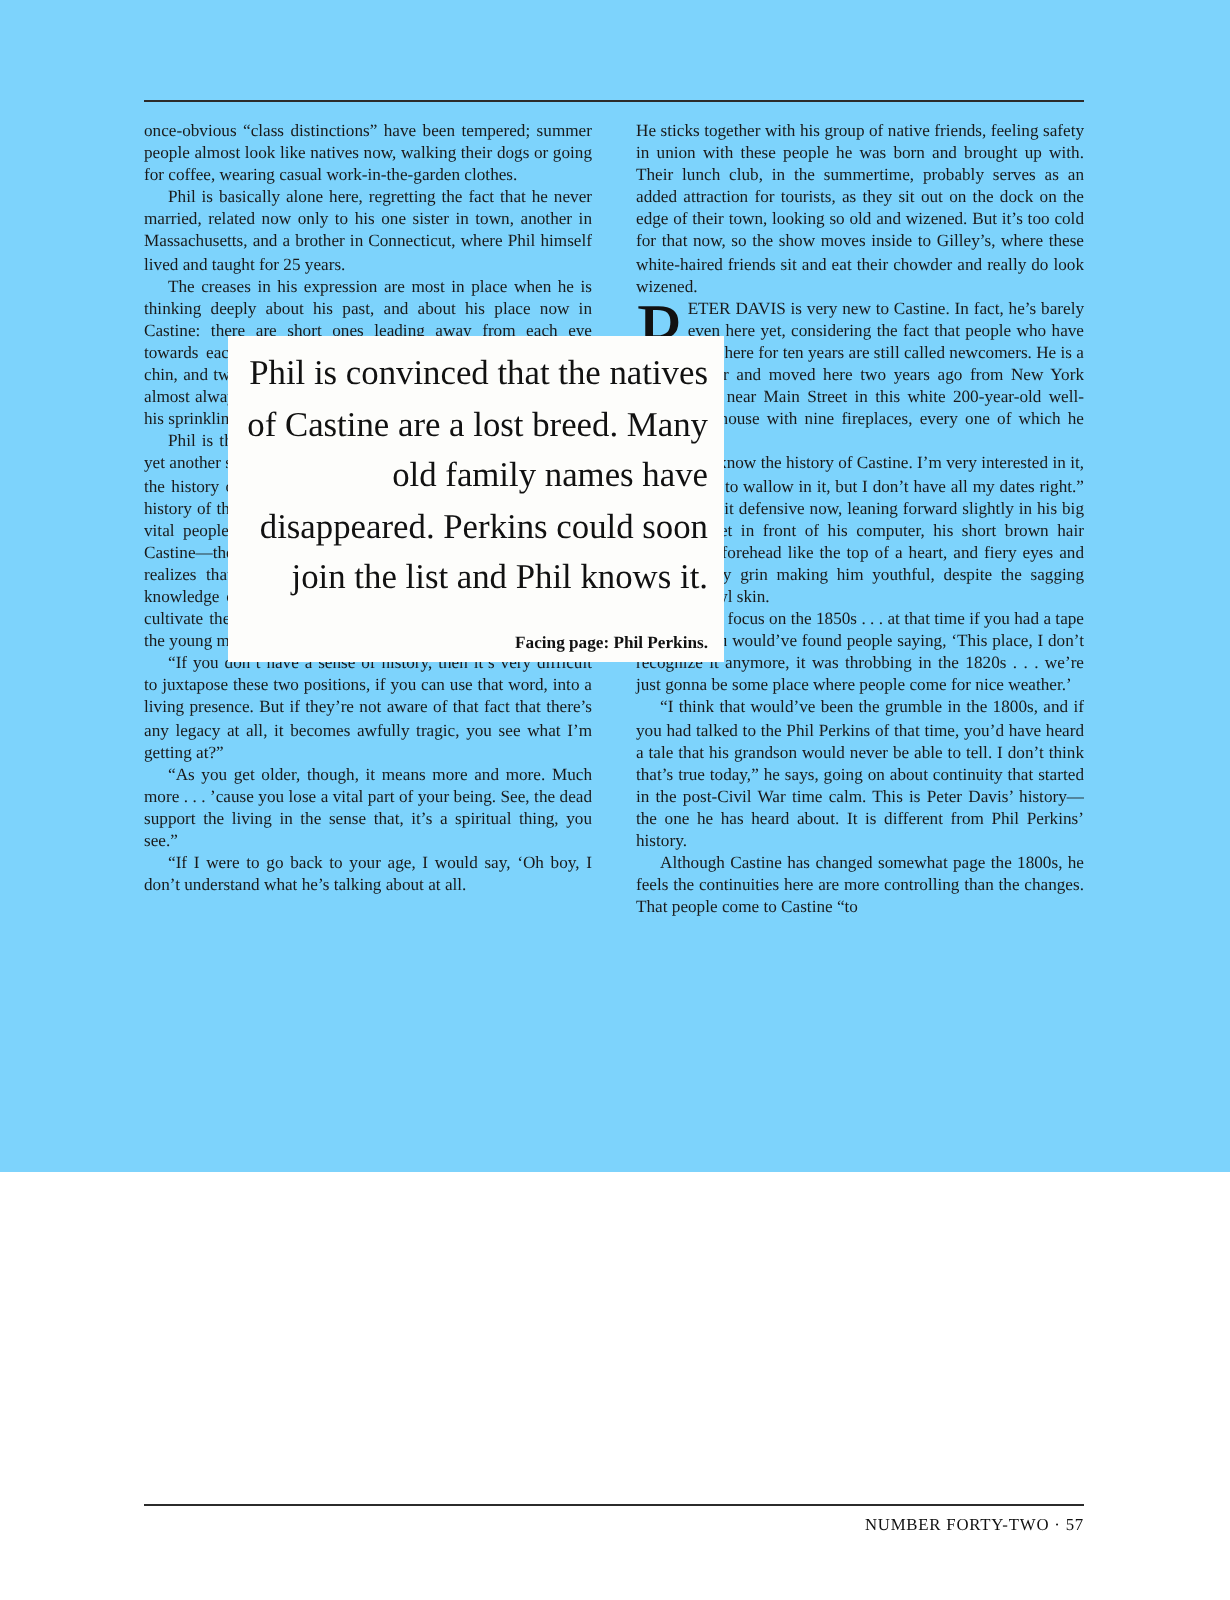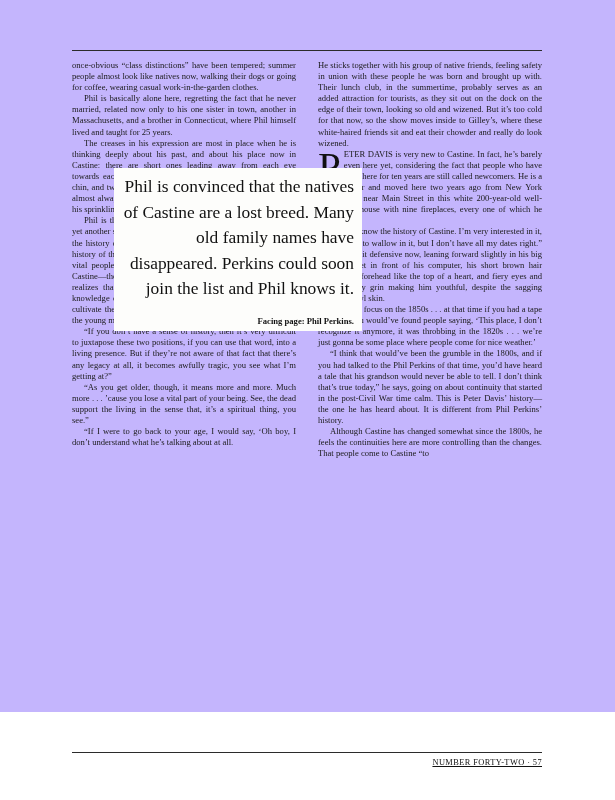--- a/index.html
+++ b/index.html
@@ -12,22 +12,22 @@
     height: 800px;
     font-family: "Liberation Serif", serif;
     color: #1a1a1a;
     position: relative;
     overflow: hidden;
   }
   .page {
     position: absolute;
     left: 0; top: 0;
     width: 615px;
-    height: 712px;
-    background: #c4b5fd;
+    height: 586px;
+    background: #7dd3fc;
   }
   .rule-top {
     position: absolute;
     left: 72px;
     top: 50px;
     width: 470px;
     height: 1px;
     background: #2b2b2b;
   }
   .rule-bottom {
@@ -112,21 +112,20 @@
     top: 758px;
     width: 470px;
     text-align: right;
     font-family: "Liberation Serif", serif;
     font-size: 8.4px;
     letter-spacing: 0.4px;
     color: #111;
   }
   .footer .issue {
     font-variant: small-caps;
-    text-decoration: underline;
   }
 </style>
 </head>
 <body>
 
 <div class="page">
 
   <div class="rule-top"></div>
 
   <div class="content">
@@ -140,21 +139,21 @@
       <p>“As you get older, though, it means more and more. Much more . . . ’cause you lose a vital part of your being. See, the dead support the living in the sense that, it’s a spiritual thing, you see.”</p>
       <p>“If I were to go back to your age, I would say, ‘Oh boy, I don’t understand what he’s talking about at all.</p>
 
       <p class="first">He sticks together with his group of native friends, feeling safety in union with these people he was born and brought up with. Their lunch club, in the summertime, probably serves as an added attraction for tourists, as they sit out on the dock on the edge of their town, looking so old and wizened. But it’s too cold for that now, so the show moves inside to Gilley’s, where these white-haired friends sit and eat their chowder and really do look wizened.</p>
 
       <p class="dropcap-para"><span class="dropcap">P</span><span class="smallcaps">ETER DAVIS</span><span> is very new to Castine. In fact, he’s barely even here yet, considering the fact that people who have been here for ten years are still called newcomers. He is a writer and moved here two years ago from New York City to live near Main Street in this white 200-year-old well-maintained house with nine fireplaces, every one of which he uses.</span></p>
 
       <p>“I don’t know the history of Castine. I’m very interested in it, and I’d love to wallow in it, but I don’t have all my dates right.” He looks a bit defensive now, leaning forward slightly in his big soft chair set in front of his computer, his short brown hair shaping his forehead like the top of a heart, and fiery eyes and fraternity-boy grin making him youthful, despite the sagging neck and jowl skin.</p>
       <p>“I think I focus on the 1850s . . . at that time if you had a tape recorder, you would’ve found people saying, ‘This place, I don’t recognize it anymore, it was throbbing in the 1820s . . . we’re just gonna be some place where people come for nice weather.’</p>
       <p>“I think that would’ve been the grumble in the 1800s, and if you had talked to the Phil Perkins of that time, you’d have heard a tale that his grandson would never be able to tell. I don’t think that’s true today,” he says, going on about continuity that started in the post-Civil War time calm. This is Peter Davis’ history—the one he has heard about. It is different from Phil Perkins’ history.</p>
-      <p>Although Castine has changed somewhat since the 1800s, he feels the continuities here are more controlling than the changes. That people come to Castine “to</p>
+      <p>Although Castine has changed somewhat page the 1800s, he feels the continuities here are more controlling than the changes. That people come to Castine “to</p>
 
     </div>
   </div>
 
   <div class="pullquote">
     <p class="pq-text">Phil is convinced that the natives of Castine are a lost breed. Many old family names have disappeared. Perkins could soon join the list and Phil knows it.</p>
     <div class="pq-caption">Facing page: Phil Perkins.</div>
   </div>
 
   <div class="rule-bottom"></div>

